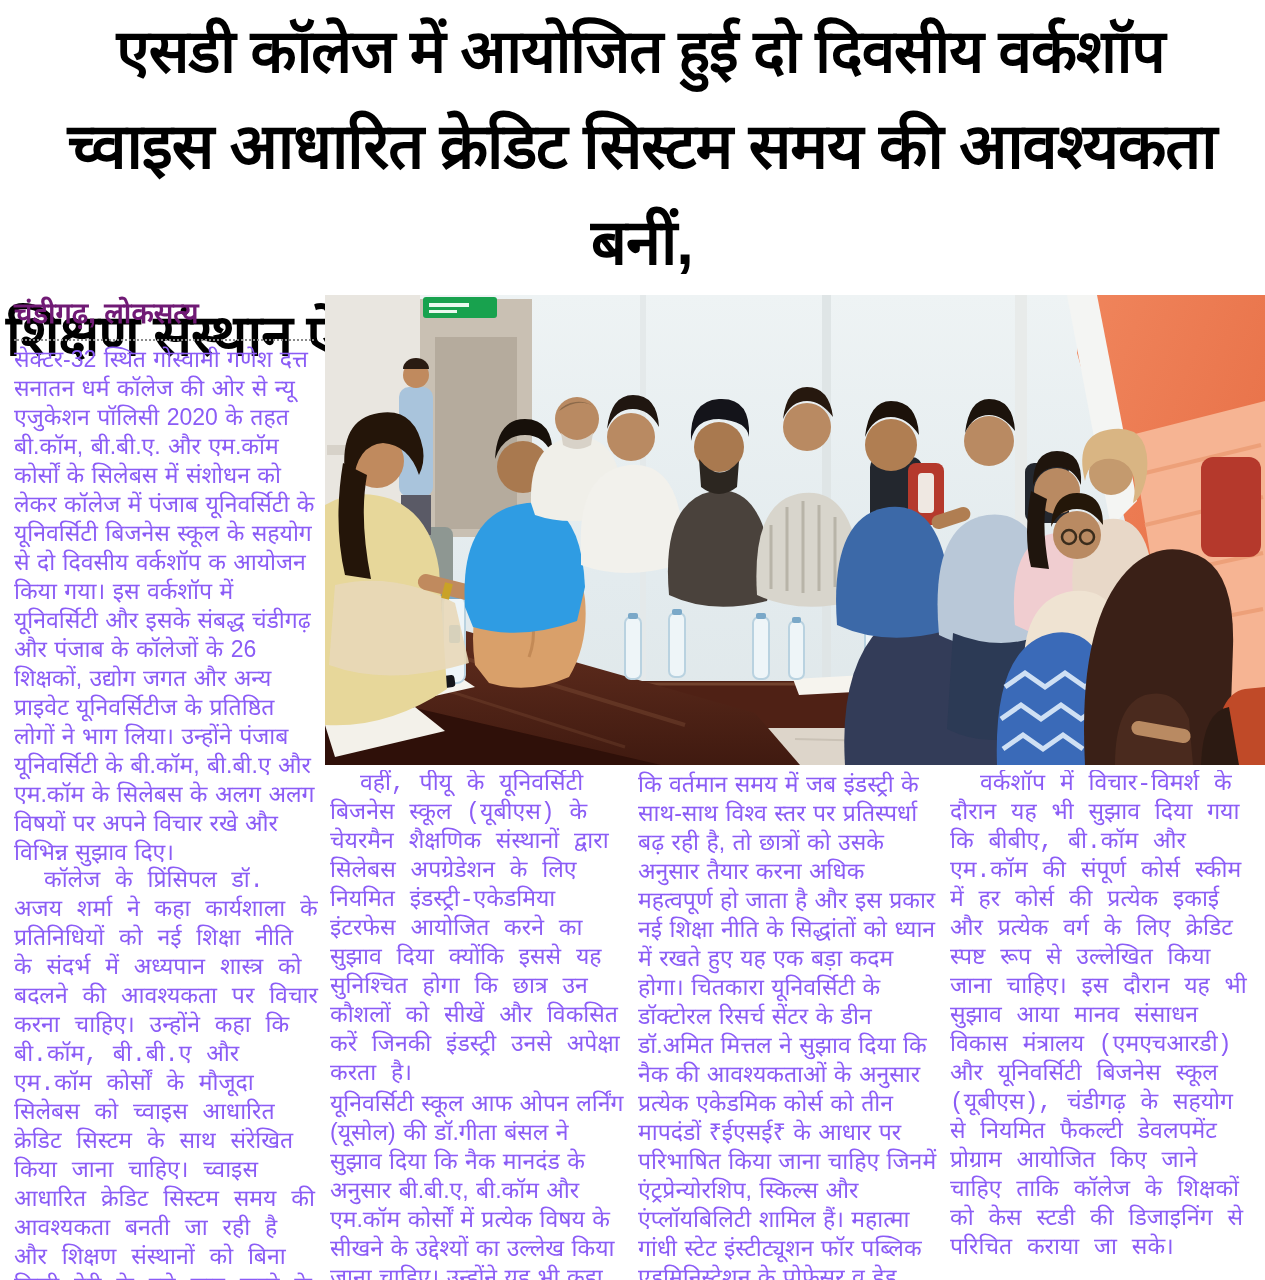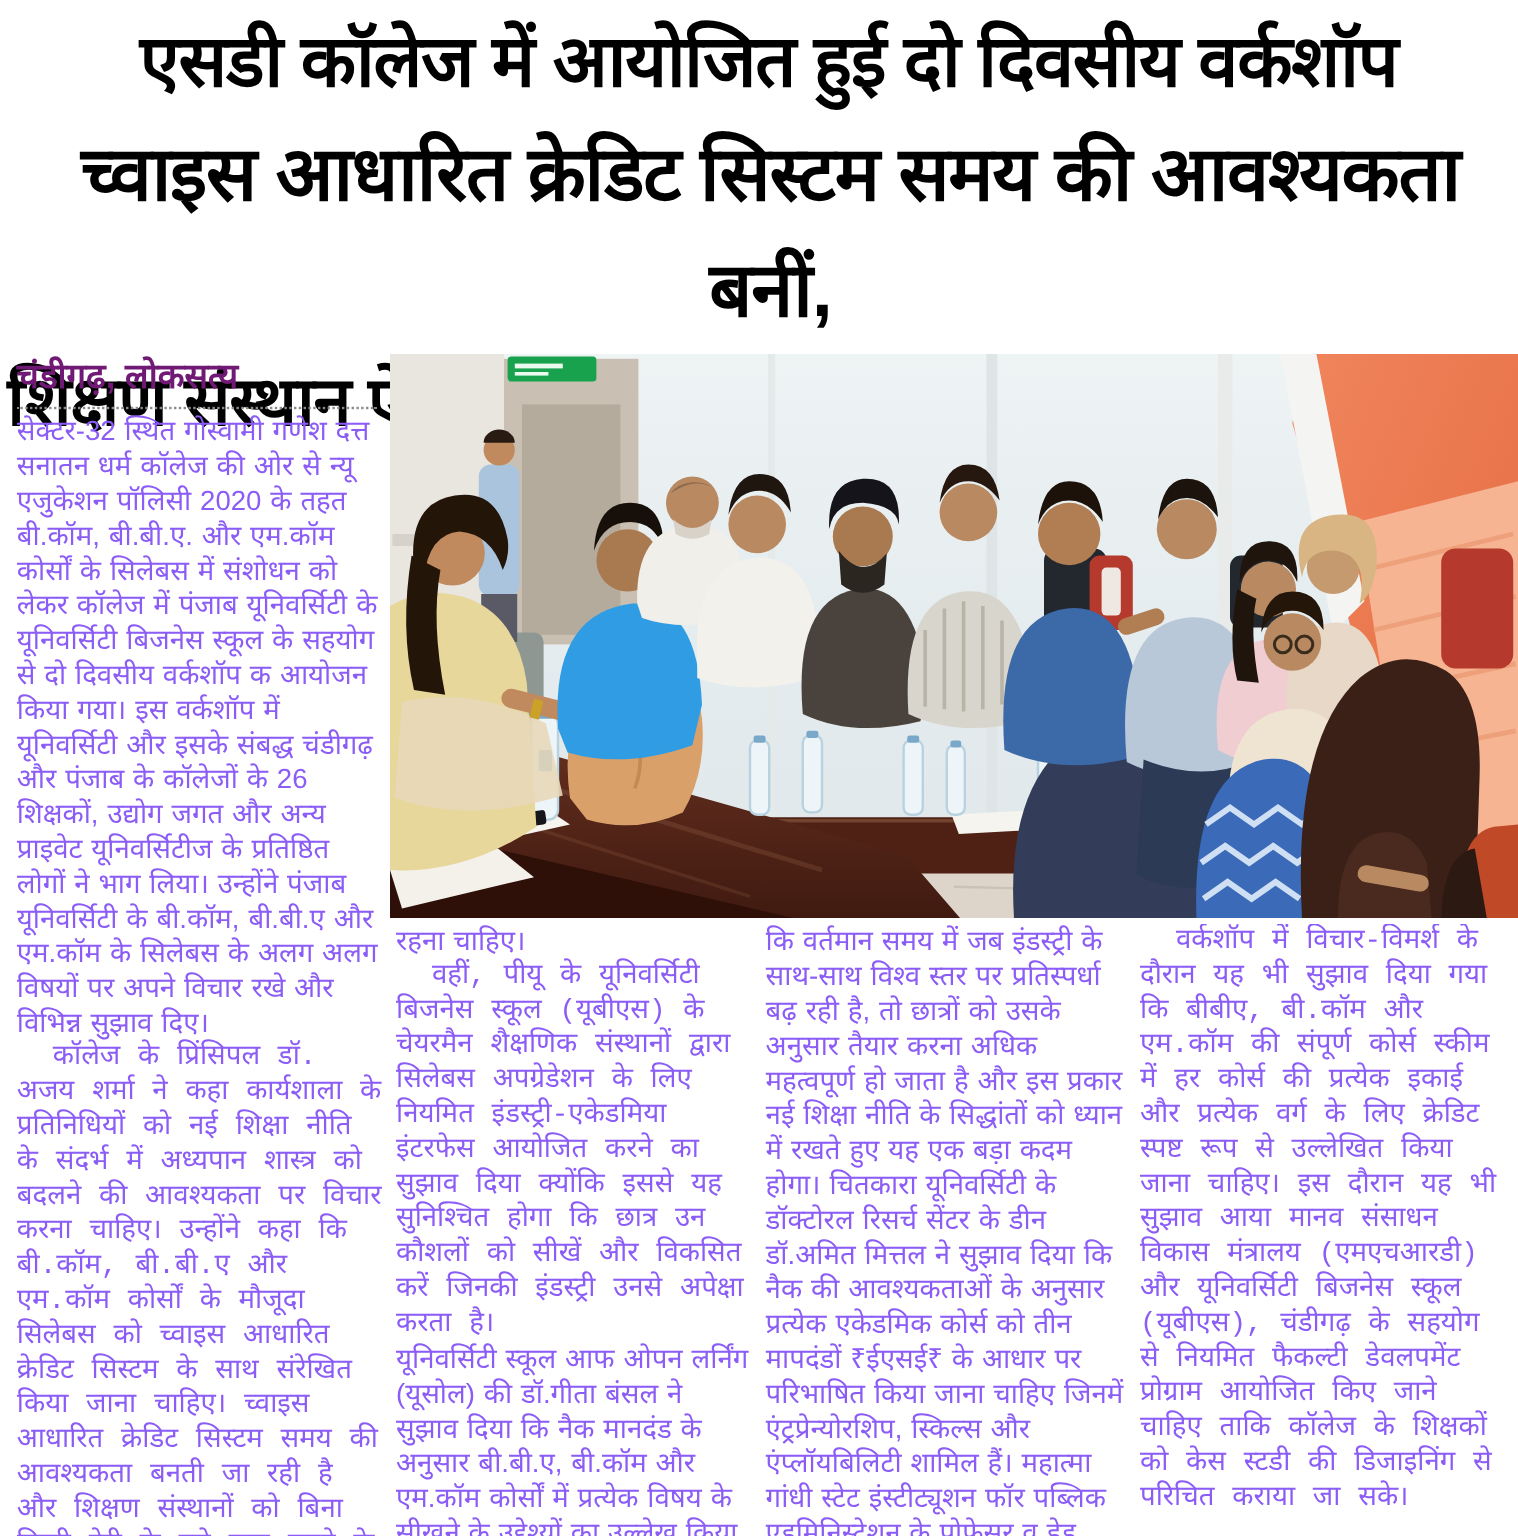--- a/index.html
+++ b/index.html
@@ -281,21 +281,20 @@
       </g>
     </svg>
   </div>
 
   <div class="col col1">
     <p>सेक्टर-32 स्थित गोस्वामी गणेश दत्त सनातन धर्म कॉलेज की ओर से न्यू एजुकेशन पॉलिसी 2020 के तहत बी.कॉम, बी.बी.ए. और एम.कॉम कोर्सों के सिलेबस में संशोधन को लेकर कॉलेज में पंजाब यूनिवर्सिटी के यूनिवर्सिटी बिजनेस स्कूल के सहयोग से दो दिवसीय वर्कशॉप क आयोजन किया गया। इस वर्कशॉप में यूनिवर्सिटी और इसके संबद्ध चंडीगढ़ और पंजाब के कॉलेजों के 26 शिक्षकों, उद्योग जगत और अन्य प्राइवेट यूनिवर्सिटीज के प्रतिष्ठित लोगों ने भाग लिया। उन्होंने पंजाब यूनिवर्सिटी के बी.कॉम, बी.बी.ए और एम.कॉम के सिलेबस के अलग अलग विषयों पर अपने विचार रखे और विभिन्न सुझाव दिए।</p>
     <p class="indent">कॉलेज के प्रिंसिपल डॉ. अजय शर्मा ने कहा कार्यशाला के प्रतिनिधियों को नई शिक्षा नीति के संदर्भ में अध्यपान शास्त्र को बदलने की आवश्यकता पर विचार करना चाहिए। उन्होंने कहा कि बी.कॉम, बी.बी.ए और एम.कॉम कोर्सों के मौजूदा सिलेबस को च्वाइस आधारित क्रेडिट सिस्टम के साथ संरेखित किया जाना चाहिए। च्वाइस आधारित क्रेडिट सिस्टम समय की आवश्यकता बनती जा रही है और शिक्षण संस्थानों को बिना किसी देरी के इसे लाग करने के लिए तैयार</p>
   </div>
 
   <div class="col col2">
-    <p>रहना चाहिए।</p>
     <p class="indent">वहीं, पीयू के यूनिवर्सिटी बिजनेस स्कूल (यूबीएस) के चेयरमैन शैक्षणिक संस्थानों द्वारा सिलेबस अपग्रेडेशन के लिए नियमित इंडस्ट्री-एकेडमिया इंटरफेस आयोजित करने का सुझाव दिया क्योंकि इससे यह सुनिश्चित होगा कि छात्र उन कौशलों को सीखें और विकसित करें जिनकी इंडस्ट्री उनसे अपेक्षा करता है।</p>
     <p>यूनिवर्सिटी स्कूल आफ ओपन लर्निंग (यूसोल) की डॉ.गीता बंसल ने सुझाव दिया कि नैक मानदंड के अनुसार बी.बी.ए, बी.कॉम और एम.कॉम कोर्सों में प्रत्येक विषय के सीखने के उद्देश्यों का उल्लेख किया जाना चाहिए। उन्होंने यह भी कहा</p>
   </div>
 
   <div class="col col3">
     <p>कि वर्तमान समय में जब इंडस्ट्री के साथ-साथ विश्व स्तर पर प्रतिस्पर्धा बढ़ रही है, तो छात्रों को उसके अनुसार तैयार करना अधिक महत्वपूर्ण हो जाता है और इस प्रकार नई शिक्षा नीति के सिद्धांतों को ध्यान में रखते हुए यह एक बड़ा कदम होगा। चितकारा यूनिवर्सिटी के डॉक्टोरल रिसर्च सेंटर के डीन डॉ.अमित मित्तल ने सुझाव दिया कि नैक की आवश्यकताओं के अनुसार प्रत्येक एकेडमिक कोर्स को तीन मापदंडों ₹ईएसई₹ के आधार पर परिभाषित किया जाना चाहिए जिनमें एंट्रप्रेन्योरशिप, स्किल्स और एंप्लॉयबिलिटी शामिल हैं। महात्मा गांधी स्टेट इंस्टीट्यूशन फॉर पब्लिक एडमिनिस्ट्रेशन के प्रोफेसर व हेड</p>
   </div>
 
   <div class="col col4">
     <p class="indent">वर्कशॉप में विचार-विमर्श के दौरान यह भी सुझाव दिया गया कि बीबीए, बी.कॉम और एम.कॉम की संपूर्ण कोर्स स्कीम में हर कोर्स की प्रत्येक इकाई और प्रत्येक वर्ग के लिए क्रेडिट स्पष्ट रूप से उल्लेखित किया जाना चाहिए। इस दौरान यह भी सुझाव आया मानव संसाधन विकास मंत्रालय (एमएचआरडी) और यूनिवर्सिटी बिजनेस स्कूल (यूबीएस), चंडीगढ़ के सहयोग से नियमित फैकल्टी डेवलपमेंट प्रोग्राम आयोजित किए जाने चाहिए ताकि कॉलेज के शिक्षकों को केस स्टडी की डिजाइनिंग से परिचित कराया जा सके।</p>

